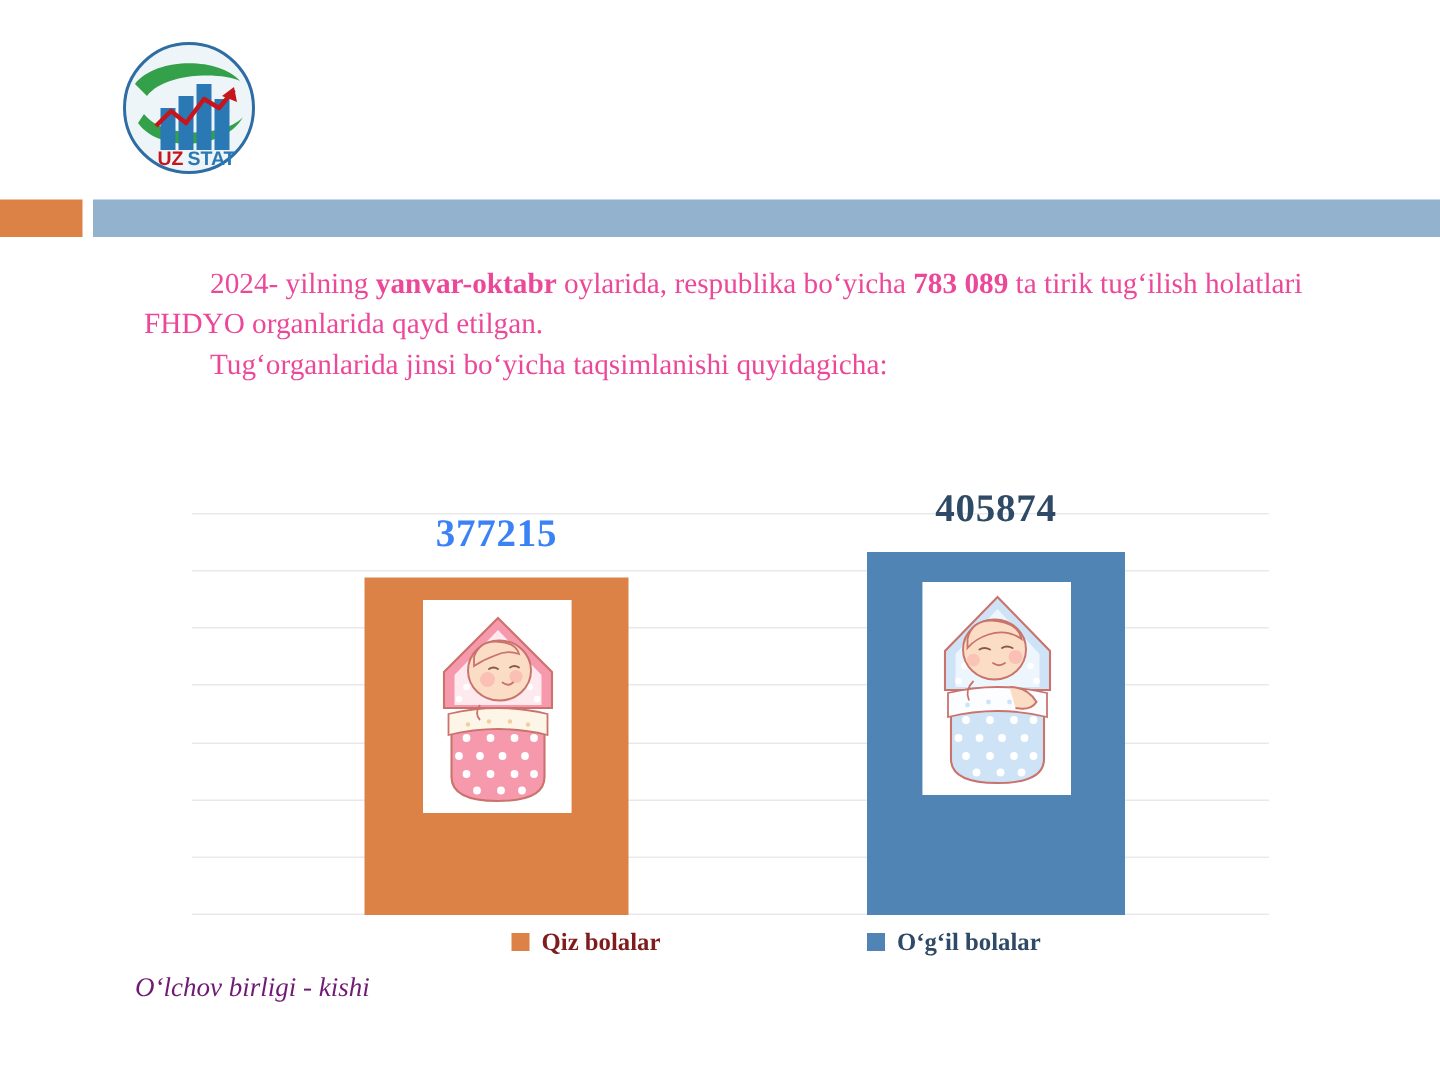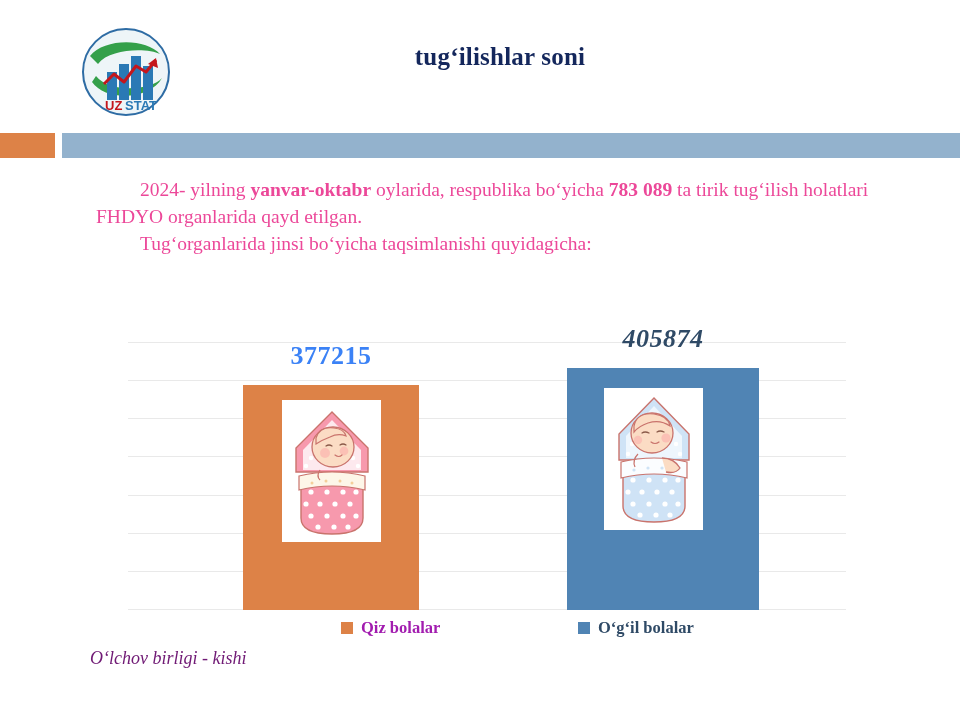--- a/index.html
+++ b/index.html
@@ -169,21 +169,20 @@
       <rect x="51" y="30" width="10" height="44" fill="#2a79b5"></rect>
       <rect x="63" y="40" width="10" height="34" fill="#2a79b5"></rect>
       <polyline points="24,58 34,48 44,56 56,40 66,46 76,34" fill="none" stroke="#c4161c" stroke-width="3" stroke-linejoin="round"></polyline>
       <polygon points="76,32 78,42 68,38" fill="#c4161c"></polygon>
       <text x="25" y="84" font-family="'Liberation Sans',sans-serif" font-size="13" font-weight="bold" fill="#c4161c">UZ</text>
       <text x="45" y="84" font-family="'Liberation Sans',sans-serif" font-size="13" font-weight="bold" fill="#2a79b5">STAT</text>
     </svg>
   </div>
 
   <div id="title-block">
-    <div class="title-line">tug‘ilishlar soni</div>
   </div>
 </div>
 
 <div id="divider">
   <div id="divider-orange"></div>
   <div id="divider-blue"></div>
 </div>
 
 <div id="body-text">
   <p id="para1" style="margin:0;">
@@ -258,21 +257,21 @@
             <path d="M44 46 Q47 44 50 46" fill="none" stroke="#8a5a49" stroke-width="1.3" stroke-linecap="round"></path>
             <path d="M58 45 Q61 43 64 45" fill="none" stroke="#8a5a49" stroke-width="1.3" stroke-linecap="round"></path>
             <path d="M53 55 Q57 58 60 55" fill="none" stroke="#c9736c" stroke-width="1.2" stroke-linecap="round"></path>
 
             <path d="M38 70 Q34 76 38 80" fill="none" stroke="#c9736c" stroke-width="1.2"></path>
           </svg>
         </div>
       </div>
     </div>
 
-    <div class="bar-group" style="left:439px; width:192px; height:268px;font-style:italic;">
+    <div class="bar-group" style="left:450px; width:172px; height:268px;">
       <div class="bar-label" style="bottom: 256px; color: rgb(47, 74, 102);">405874</div>
       <div class="bar" style="height: 242px; background: rgb(80, 132, 180);">
         <div class="baby-card" style="left:37px; top:20px; width:99px; height:142px;">
           <svg width="99" height="142" viewBox="0 0 99 142">
             <rect width="99" height="142" fill="#ffffff"></rect>
 
             <path d="M50 10 L85 46 L85 72 L15 72 L15 46 Z" fill="#cfe3f6"></path>
             <path d="M50 18 L78 48 L78 70 L22 70 L22 48 Z" fill="#eef6fd"></path>
             <path d="M50 10 L85 46 L85 72 L15 72 L15 46 Z" fill="none" stroke="#c9736c" stroke-width="1.4"></path>
 
@@ -319,21 +318,21 @@
 
             <path d="M58 70 Q70 70 76 80 Q72 86 62 84" fill="#fbdcc4" stroke="#c9736c" stroke-width="1.3"></path>
             <path d="M34 66 Q28 72 31 79" fill="none" stroke="#c9736c" stroke-width="1.2"></path>
           </svg>
         </div>
       </div>
     </div>
   </div>
 
   <div id="legend">
-    <div class="legend-item" style="left:297px; color:#a21caf;padding-left:44px;">
+    <div class="legend-item" style="left:297px; color:#7f1d1d;padding-left:44px;">
       <span class="legend-swatch" style="background:#dd8247;"></span>
       <span>Qiz bolalar</span>
     </div>
     <div class="legend-item" style="left:578px; color:#2f4a66;justify-content:center;">
       <span class="legend-swatch" style="background:#5084b4;"></span>
       <span>O‘g‘il bolalar</span>
     </div>
   </div>
 </div>
 

